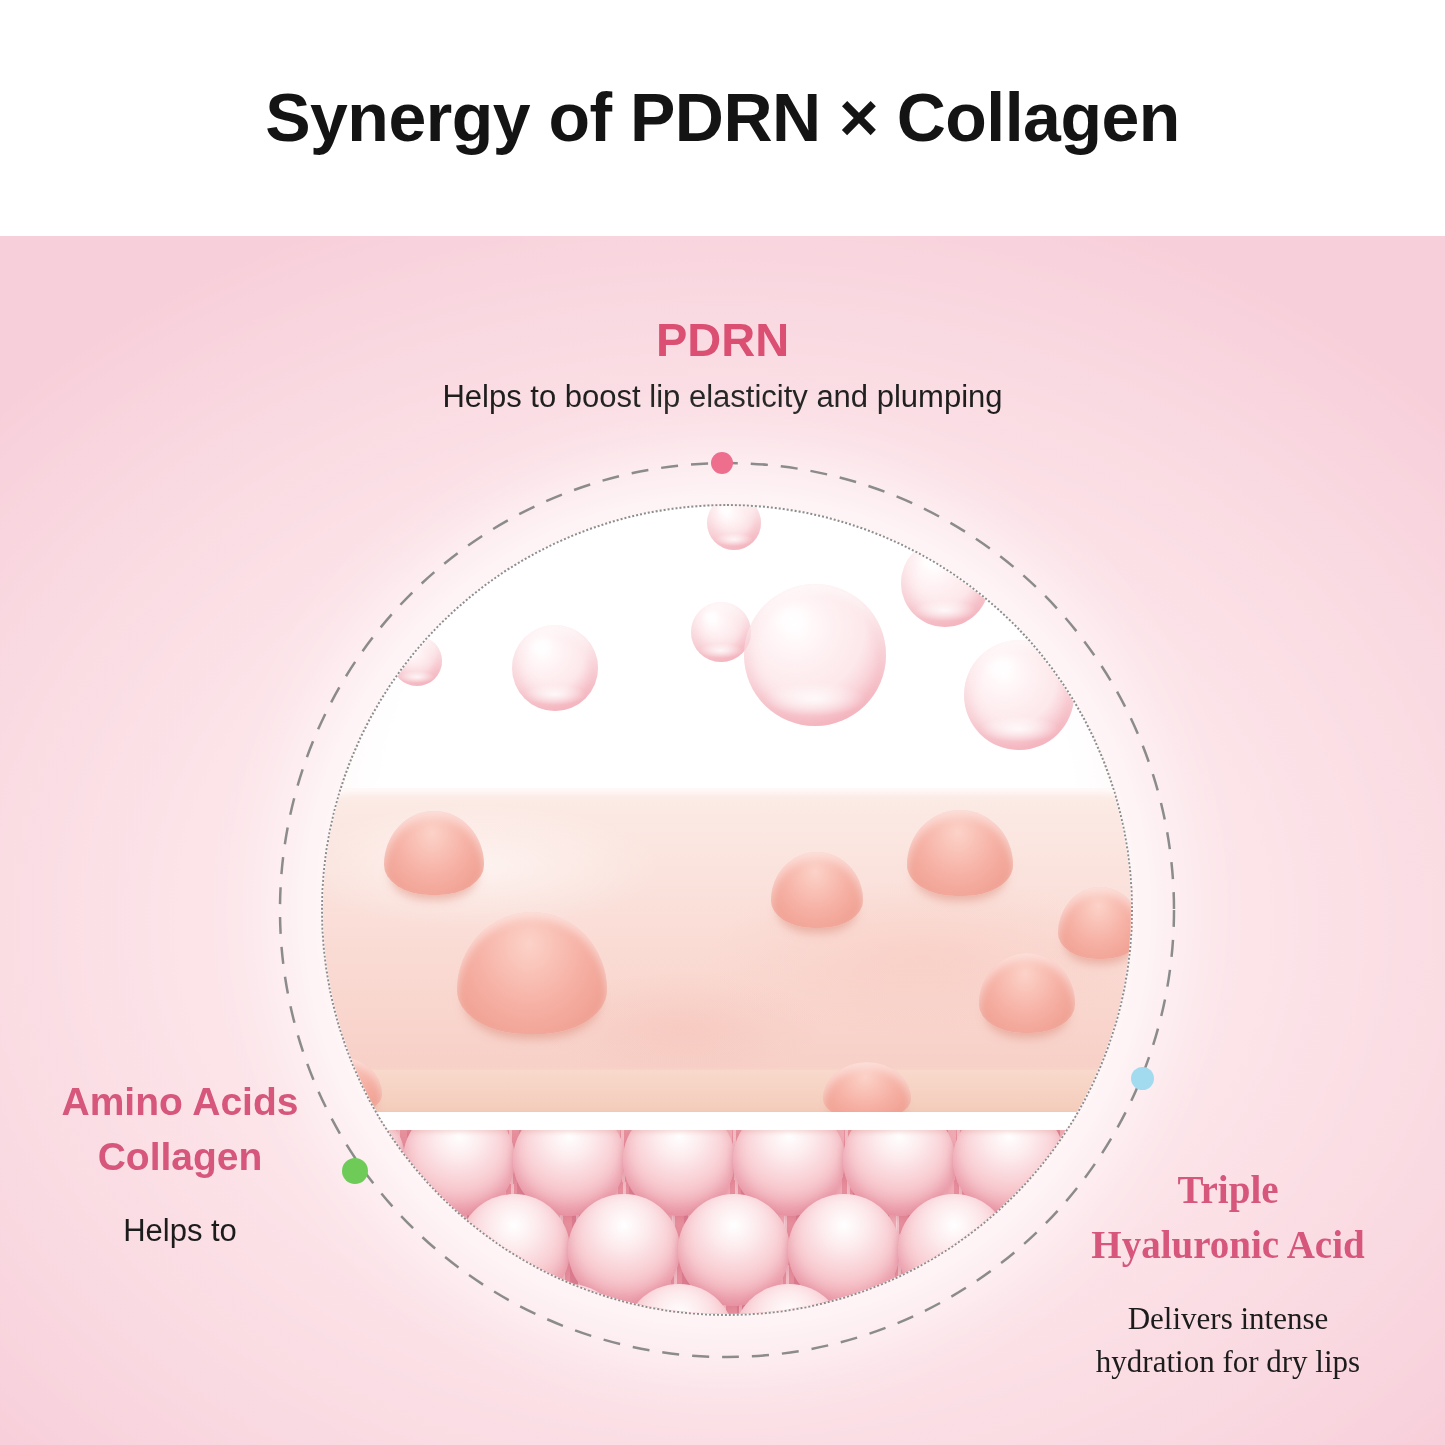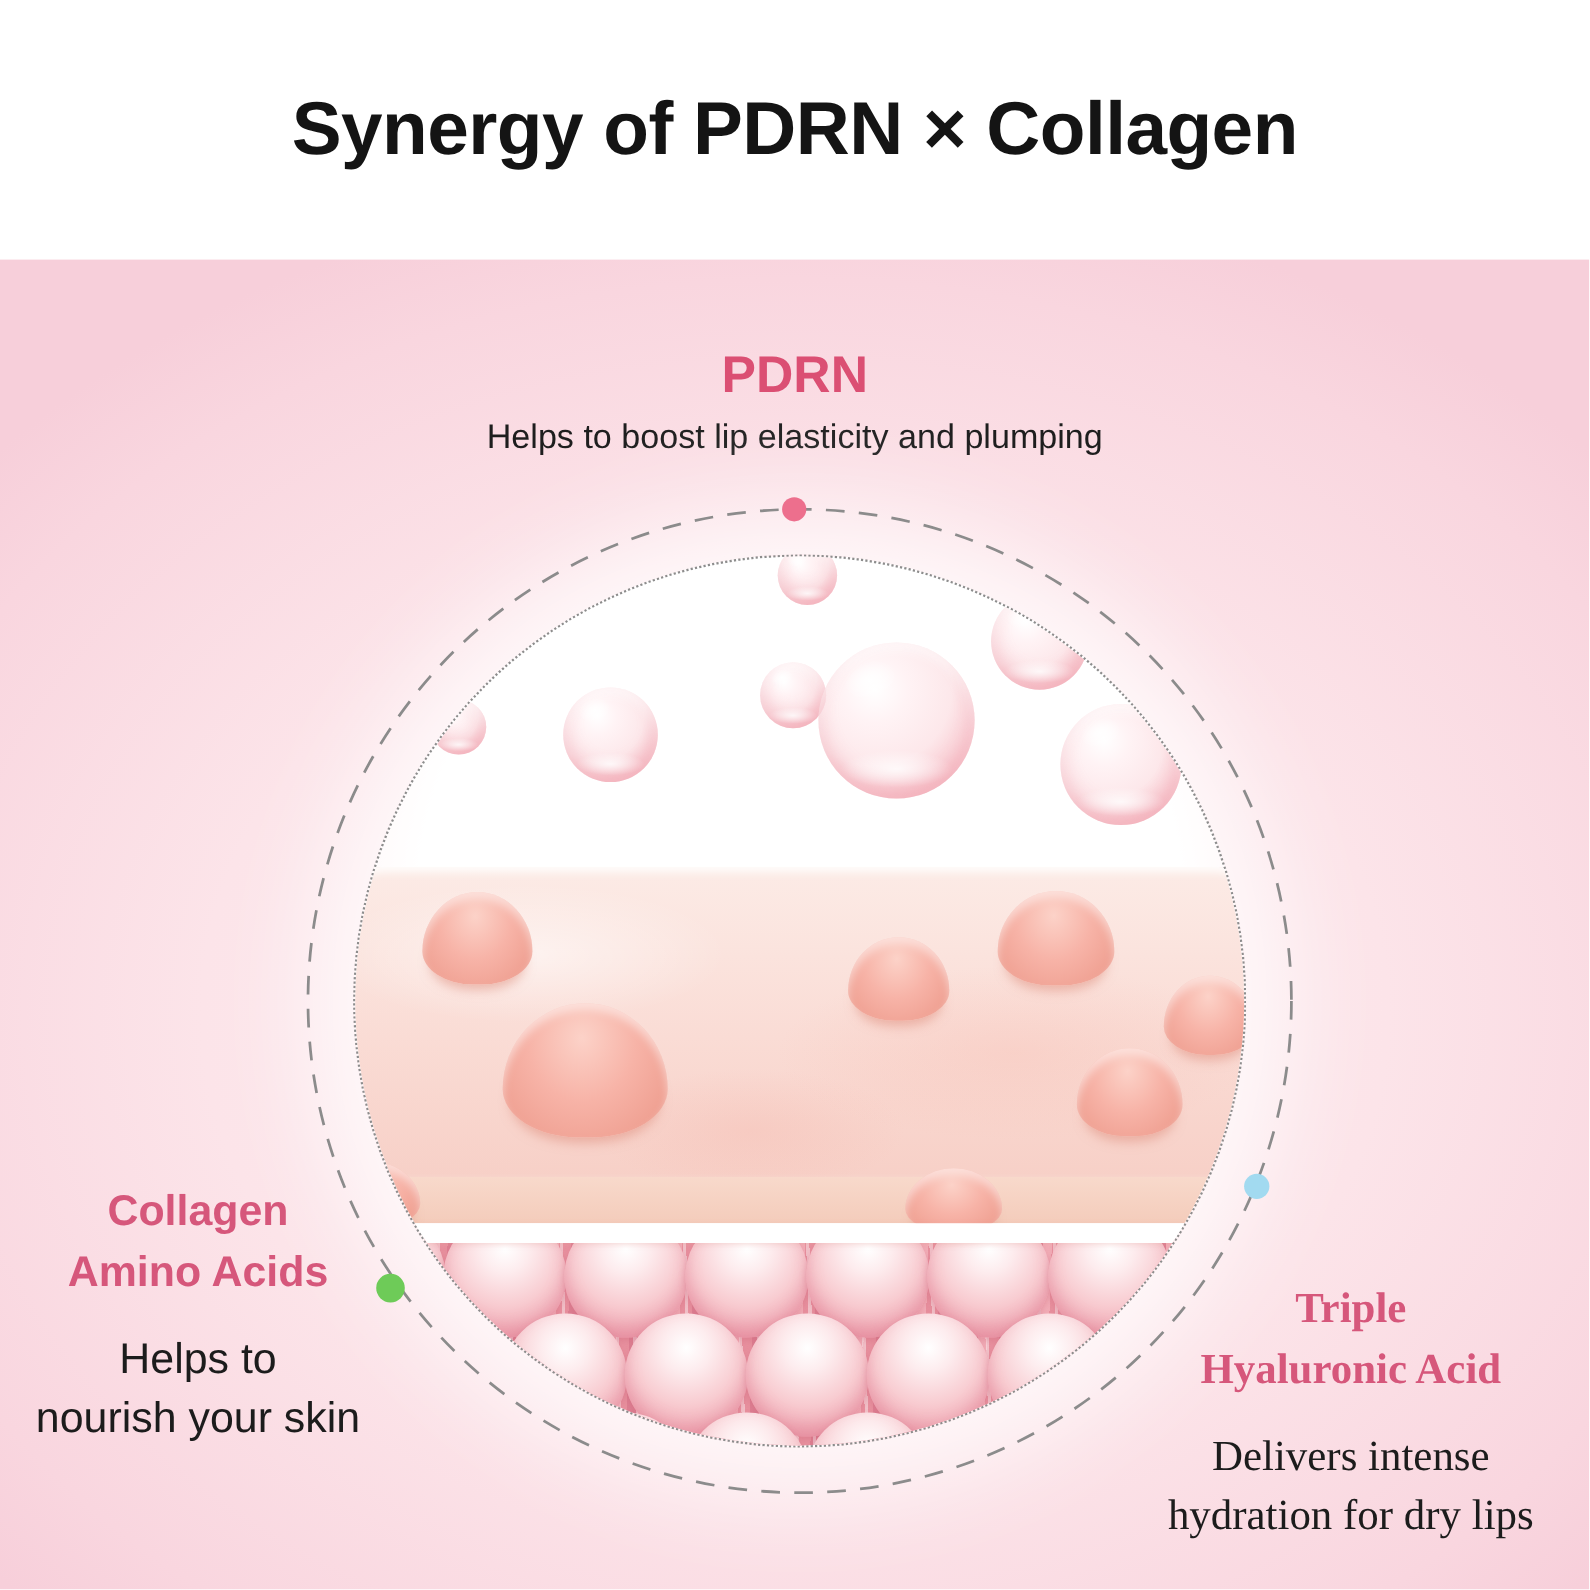--- a/index.html
+++ b/index.html
@@ -93,21 +93,21 @@
     font-size:30px;line-height:1.35;color:#2d2d2d;text-align:center;
   }
   
   .dot{position:absolute;border-radius:50%;z-index:6;}
   .dot-pink {left:711px; top:216px; width:22px;height:22px;background:#ed6f8d;}
   .dot-green{left:342px; top:922px; width:26px;height:26px;background:#6ecb58;}
   .dot-blue {left:1131px;top:831px; width:23px;height:23px;background:#a2daf0;}
   
   .side-label{position:absolute;text-align:center;}
   .side-label .h{font-size:39px;font-weight:bold;color:#d6577b;line-height:1.42;}
-  .side-label .d{margin-top:24px;font-size:39px;color:#1c1c1c;line-height:1.4;}
+  .side-label .d{margin-top:24px;font-size:31px;color:#1c1c1c;line-height:1.4;}
   .label-left {left:8px;  top:838px; width:344px;}
   .label-right{left:1046px;top:926px;width:364px;font-family:Liberation Serif, serif;}
 </style>
 </head>
 <body>
 
 <div class="page">
 
   <header class="title-band">
     <h1>Synergy of PDRN × Collagen</h1>
@@ -171,26 +171,25 @@
           <div class="bubble" style="left: 641px; top: 134px; width: 110px; height: 110px;"></div>
         </div>
     </div>
 
     <span class="dot dot-pink"></span>
     <span class="dot dot-green"></span>
     <span class="dot dot-blue"></span>
 
     <section class="side-label label-left">
       <div class="h">
+        <div>Amino Acids</div>
         <div>Collagen</div>
-        <div>Amino Acids</div>
       </div>
       <div class="d">
         <div>Helps to</div>
-        <div>nourish your skin</div>
       </div>
     </section>
 
     <section class="side-label label-right">
       <div class="h">
         <div>Triple</div>
         <div>Hyaluronic Acid</div>
       </div>
       <div class="d">
         <div>Delivers intense</div>

